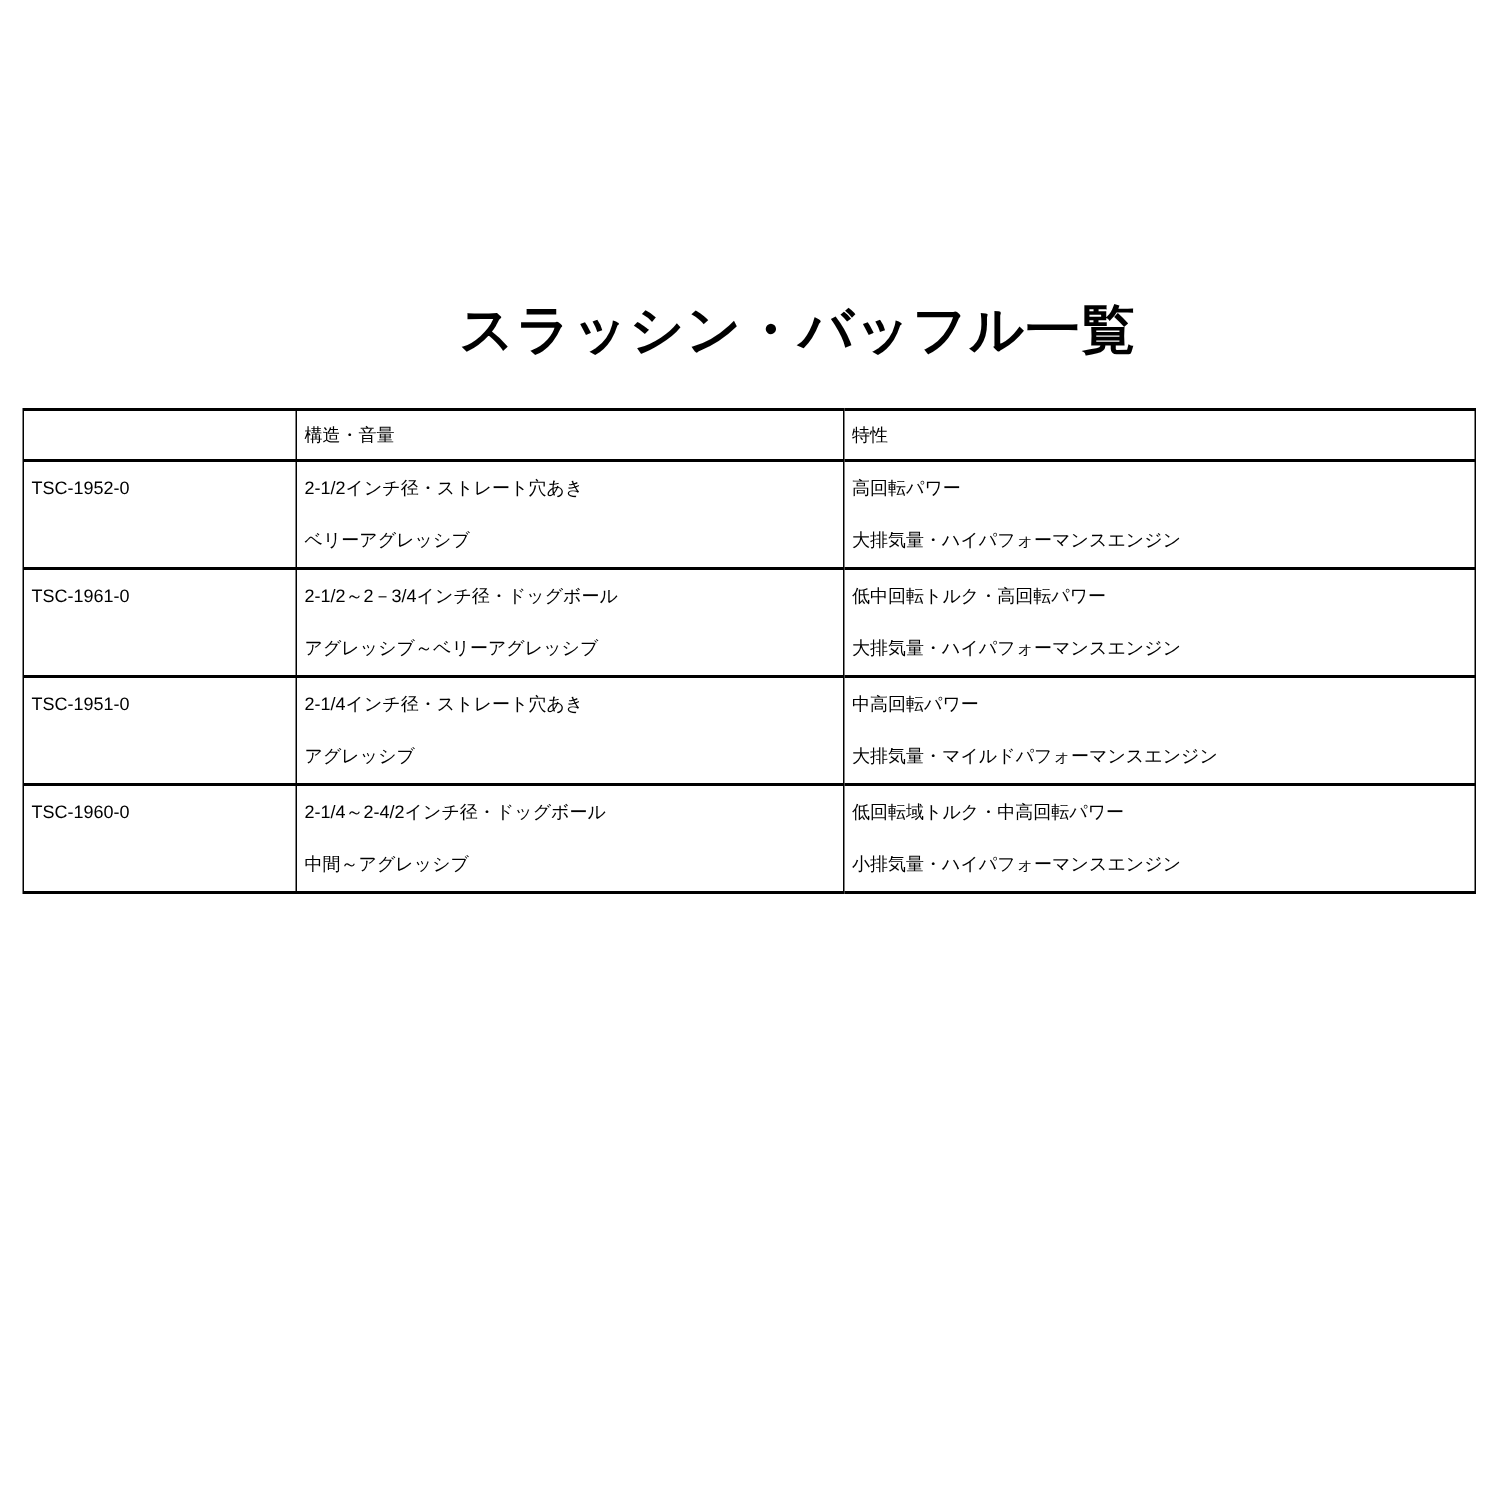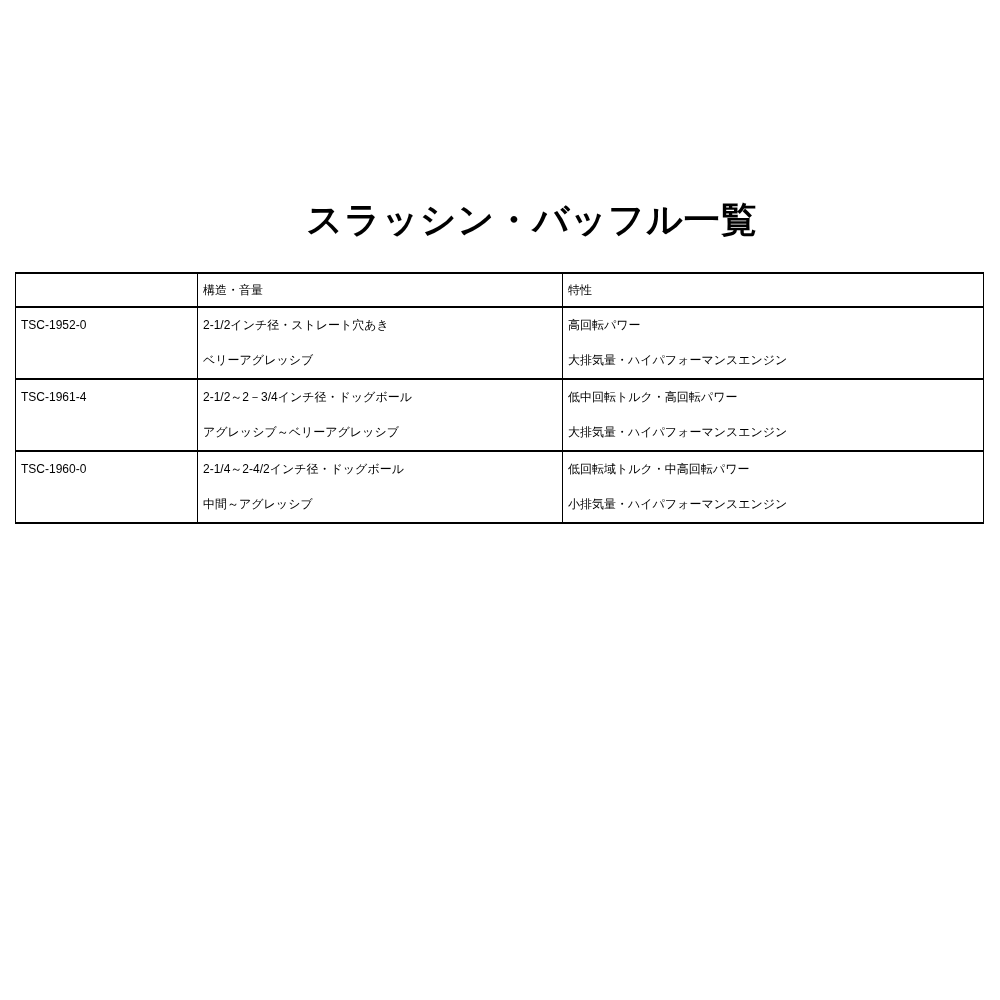--- a/index.html
+++ b/index.html
@@ -84,28 +84,39 @@
       <td>
         <div class="cell-line">2-1/2インチ径・ストレート穴あき</div>
         <div class="cell-line">ベリーアグレッシブ</div>
       </td>
       <td>
         <div class="cell-line">高回転パワー</div>
         <div class="cell-line">大排気量・ハイパフォーマンスエンジン</div>
       </td>
     </tr>
     <tr>
-      <td>TSC-1961-4</td>
+      <td>TSC-1961-0</td>
       <td>
         <div class="cell-line">2-1/2～2－3/4インチ径・ドッグボール</div>
         <div class="cell-line">アグレッシブ～ベリーアグレッシブ</div>
       </td>
       <td>
         <div class="cell-line">低中回転トルク・高回転パワー</div>
         <div class="cell-line">大排気量・ハイパフォーマンスエンジン</div>
+      </td>
+    </tr>
+    <tr>
+      <td>TSC-1951-0</td>
+      <td>
+        <div class="cell-line">2-1/4インチ径・ストレート穴あき</div>
+        <div class="cell-line">アグレッシブ</div>
+      </td>
+      <td>
+        <div class="cell-line">中高回転パワー</div>
+        <div class="cell-line">大排気量・マイルドパフォーマンスエンジン</div>
       </td>
     </tr>
     <tr>
       <td>TSC-1960-0</td>
       <td>
         <div class="cell-line">2-1/4～2-4/2インチ径・ドッグボール</div>
         <div class="cell-line">中間～アグレッシブ</div>
       </td>
       <td>
         <div class="cell-line">低回転域トルク・中高回転パワー</div>

